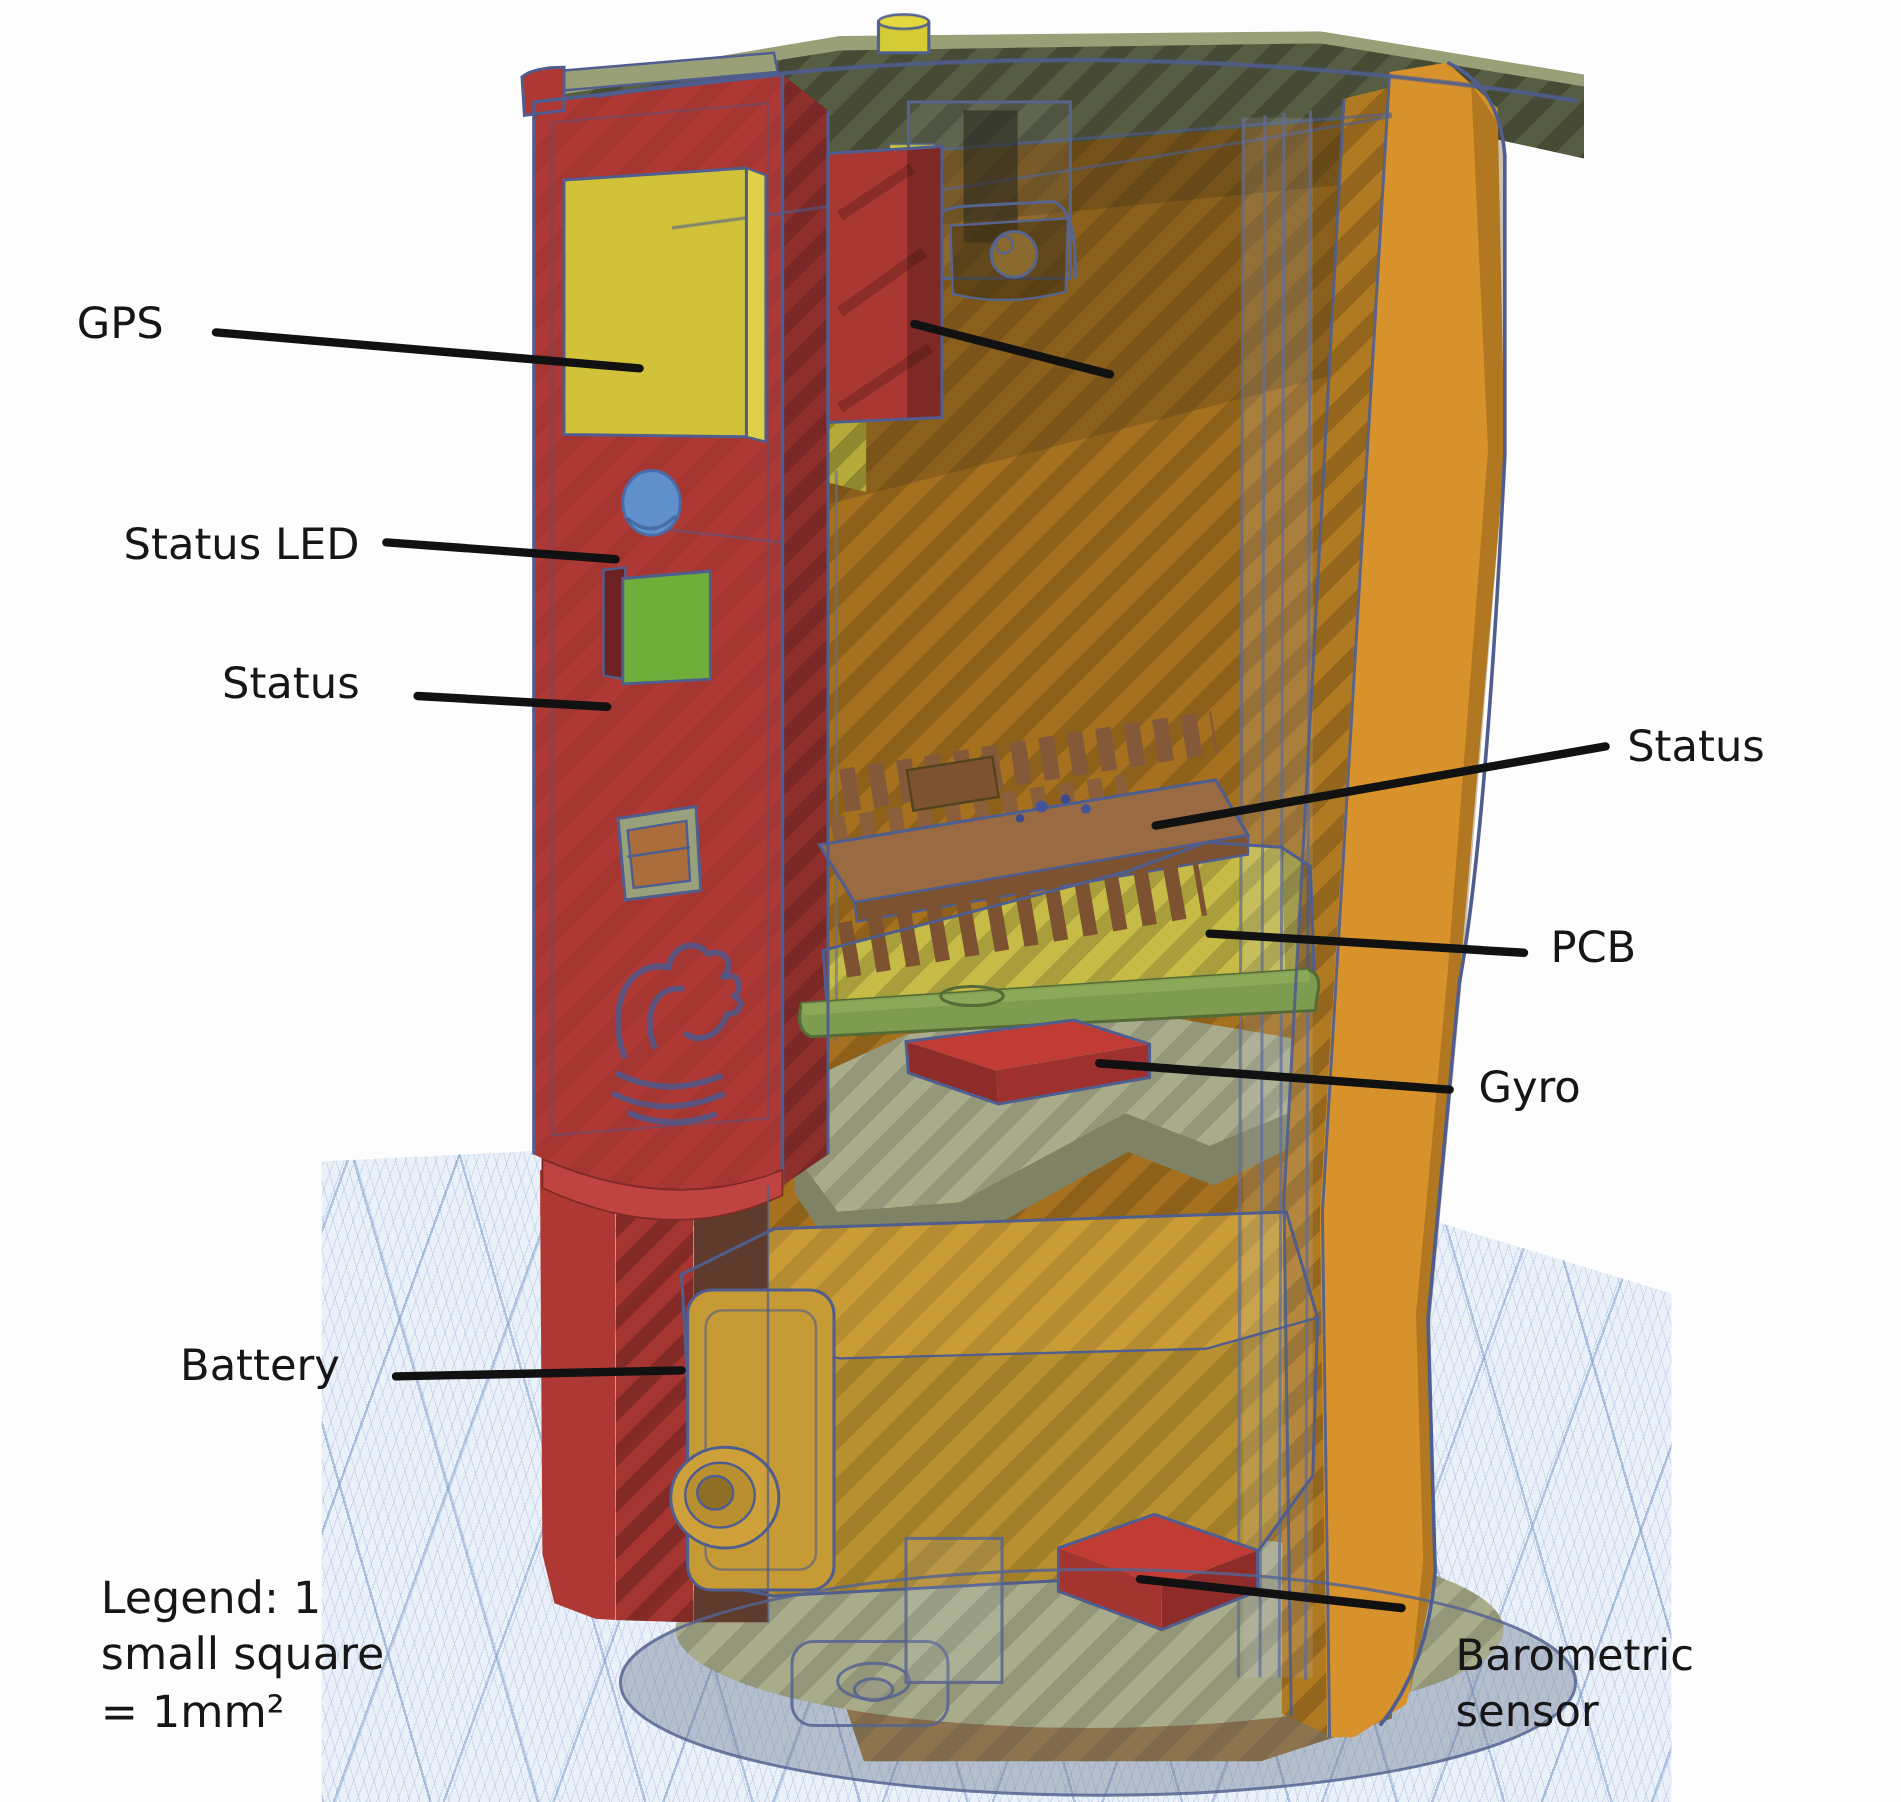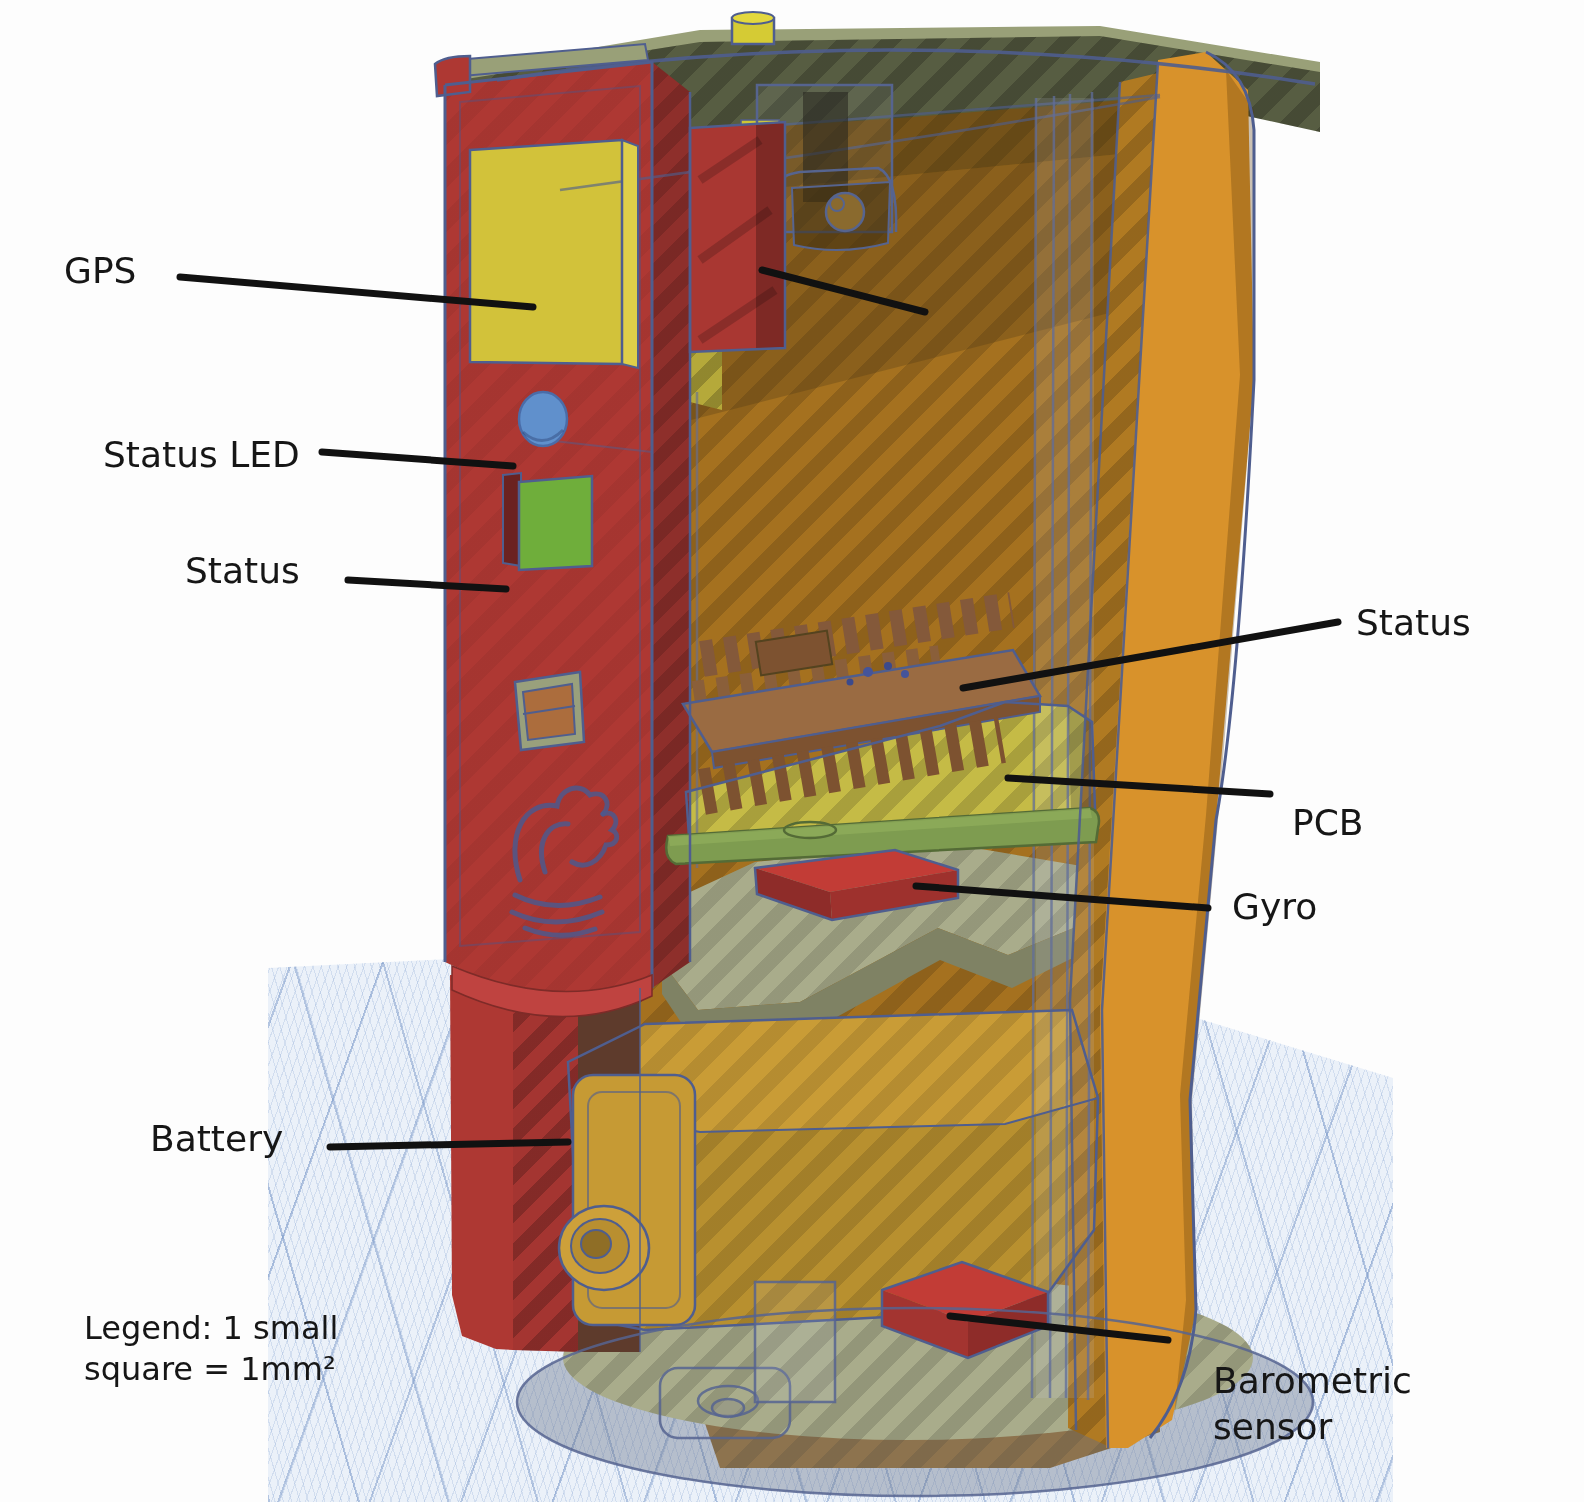--- a/index.html
+++ b/index.html
@@ -69,21 +69,21 @@
   #gpsSide{clip-path:polygon(690px 158px,722px 165px,722px 410px,690px 402px);
     background:repeating-linear-gradient(135deg, rgba(0,0,0,.20) 0 13px, rgba(0,0,0,0) 13px 27px), #B5A93A;}
   
   #doorSide{clip-path:polygon(652px 62px,690px 92px,690px 962px,652px 988px);
     background:repeating-linear-gradient(135deg, rgba(0,0,0,.14) 0 13px, rgba(0,0,0,0) 13px 27px), #8E2F2B;}
   #doorFront{clip-path:polygon(445px 85px,652px 62px,652px 988px,545px 1008px,445px 962px);
     background:repeating-linear-gradient(135deg, rgba(0,0,0,.05) 0 15px, rgba(0,0,0,0) 15px 31px), #AE3833;}
   #gpsWin{clip-path:polygon(470px 150px,622px 140px,622px 364px,470px 362px);background:#D2C23A;}
   
   .lbl{position:absolute;color:#161616;font-size:36px;line-height:1.28;}
-  .lbl-sm{font-size:32px;}
+  .lbl-sm{font-size:37px;}
   svg{position:absolute;left:0;top:0;}
 </style>
 </head>
 <body>
 
 <div id="stage">
 
   <div class="shape" id="grid"></div>
   <div class="shape" id="backwall"></div>
   <div class="shape" id="shadowTop"></div>
@@ -252,19 +252,19 @@
       <line x1="916" y1="886" x2="1208" y2="908"></line>
       <line x1="330" y1="1147" x2="568" y2="1142"></line>
       <line x1="950" y1="1316" x2="1168" y2="1340"></line>
     </g>
   </svg>
 
   <div class="lbl" style="left:64px;top:248px;">GPS</div>
   <div class="lbl" style="left:103px;top:432px;">Status LED</div>
   <div class="lbl" style="left:185px;top:548px;">Status</div>
   <div class="lbl" style="left:1356px;top:600px;">Status</div>
-  <div class="lbl" style="left:1292px;top:800px;">PCB</div>
+  <div class="lbl" style="left:1292px;top:768px;">PCB</div>
   <div class="lbl" style="left:1232px;top:884px;">Gyro</div>
   <div class="lbl" style="left:150px;top:1116px;">Battery</div>
   <div class="lbl" style="left:1213px;top:1358px;width:240px;">Barometric sensor</div>
   <div class="lbl lbl-sm" style="left:84px;top:1308px;width:258px;">Legend: 1 small square = 1mm²</div>
 
 </div>
 
 </body></html>

